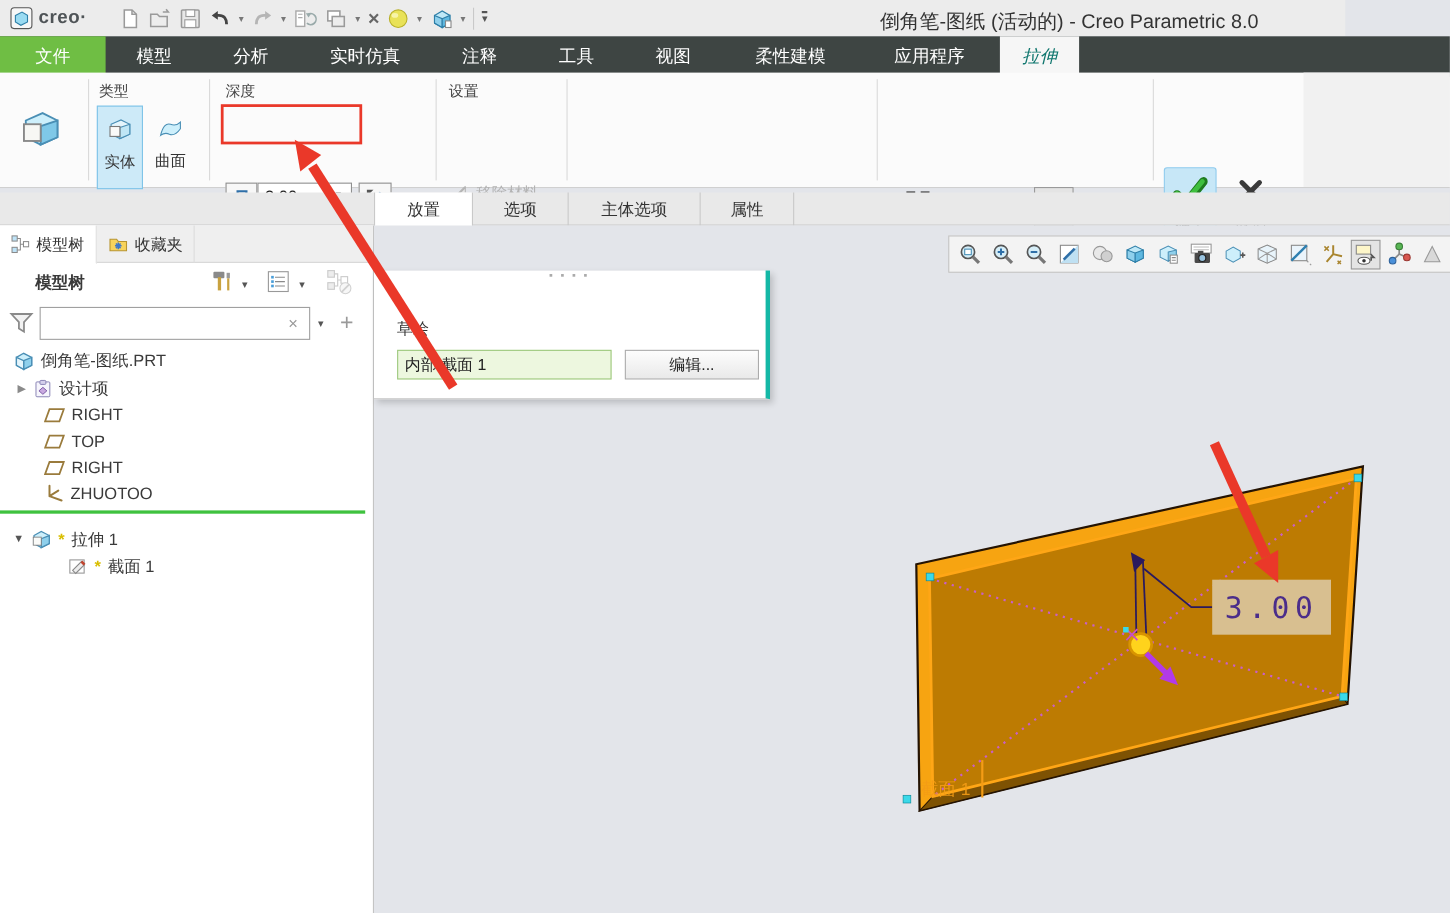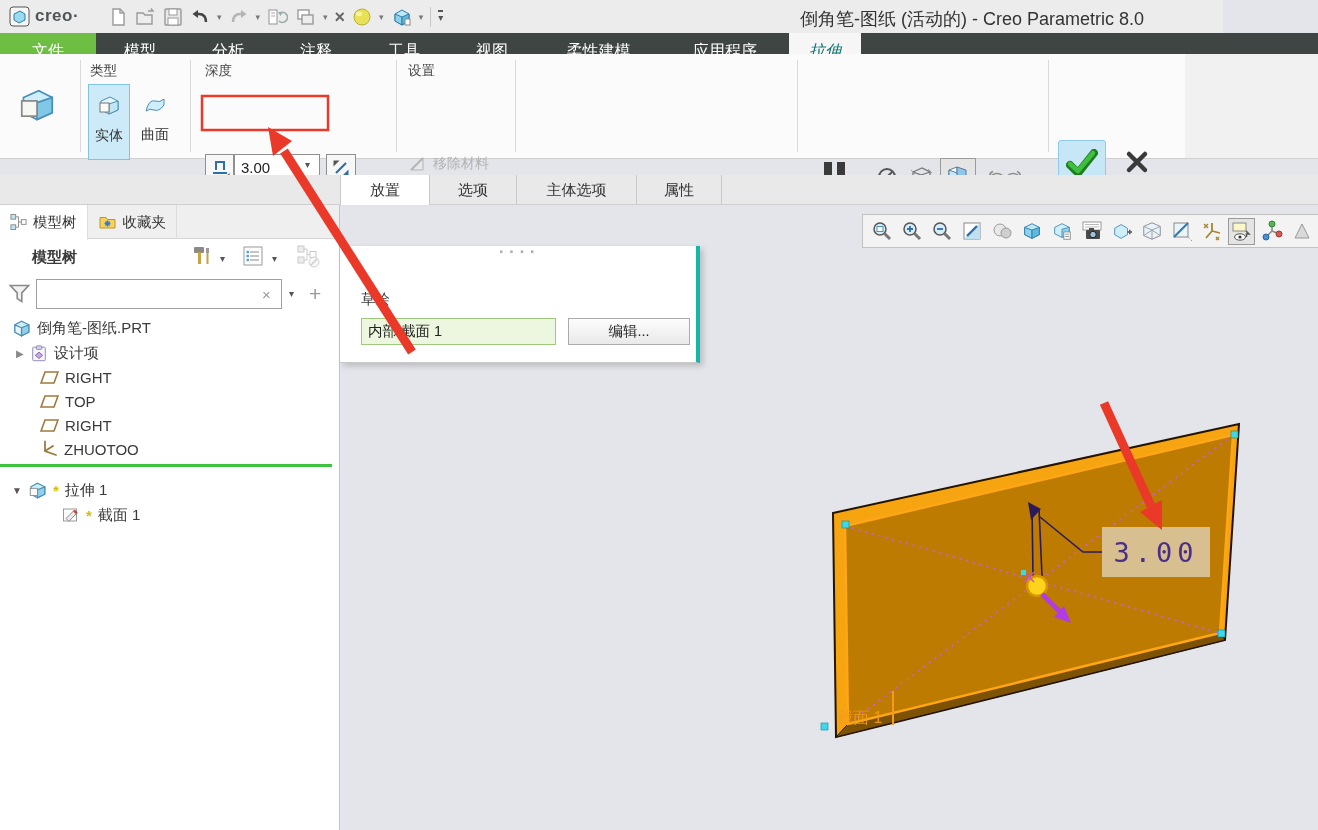--- a/index.html
+++ b/index.html
@@ -14,21 +14,21 @@
   .qat .caret { font-size:9px; color:#777; }
   .win-title { position:absolute; left:800px; top:7px; font-size:18px; color:#333; }
   
   #ribbontabs { position:absolute; left:0; top:33px; width:1318px; height:37px;
     background:#3E4543; display:flex; }
   .rtab { height:37px; display:flex; align-items:center; justify-content:center;
     color:#fff; font-size:16px; cursor:default; }
   .rtab.file { background:#6FBE44; }
   .rtab.active { background:#F6F6F6; color:#0f766e; font-style:italic; }
   
-  #ribbon { position:absolute; left:0; top:54px; width:1318px; height:105px;
+  #ribbon { position:absolute; left:0; top:66px; width:1318px; height:105px;
     background:#FBFBFB; border-bottom:1px solid #D0D0D0; }
   .vsep { position:absolute; top:6px; width:1px; height:92px; background:#DADADA; }
   .grouplabel { font-size:13.5px; color:#444; }
   .typebtn { position:absolute; width:42px; height:76px; display:flex; flex-direction:column;
     align-items:center; justify-content:flex-start; padding-top:8px; gap:8px; font-size:14px; color:#333; }
   .typebtn.sel { background:#CDEAF8; border:1px solid #7FC4E8; }
   .smallbtn { border:1px solid #8F8F8F; background:#F7F7F7; display:flex;
     align-items:center; justify-content:center; }
   .depthinput { position:absolute; left:234px; top:100px; width:86px; height:27px;
     border:1px solid #8F8F8F; background:#fff; font-size:15px; padding:0 16px 0 6px;
@@ -149,20 +149,21 @@
     <div style="width:1px;height:20px;background:#C9C9C9"></div>
     <span style="font-size:10px;color:#555;border-top:2px solid #555;line-height:1;padding-top:1px">▾</span>
   </div>
   <span class="win-title">倒角笔-图纸 (活动的) - Creo Parametric 8.0</span>
 </div>
 
 <div id="ribbontabs">
   <div class="rtab file" style="width:96px">文件</div>
   <div class="rtab" style="width:88px">模型</div>
   <div class="rtab" style="width:88px">分析</div>
+  <div class="rtab" style="width:120px">实时仿真</div>
   <div class="rtab" style="width:88px">注释</div>
   <div class="rtab" style="width:88px">工具</div>
   <div class="rtab" style="width:88px">视图</div>
   <div class="rtab" style="width:125px">柔性建模</div>
   <div class="rtab" style="width:128px">应用程序</div>
   <div class="rtab active" style="width:72px">拉伸</div>
 </div>
 
 <div id="ribbon">
   <svg class="abs" style="left:15px;top:30px" width="44" height="44" viewBox="0 0 26 26">

